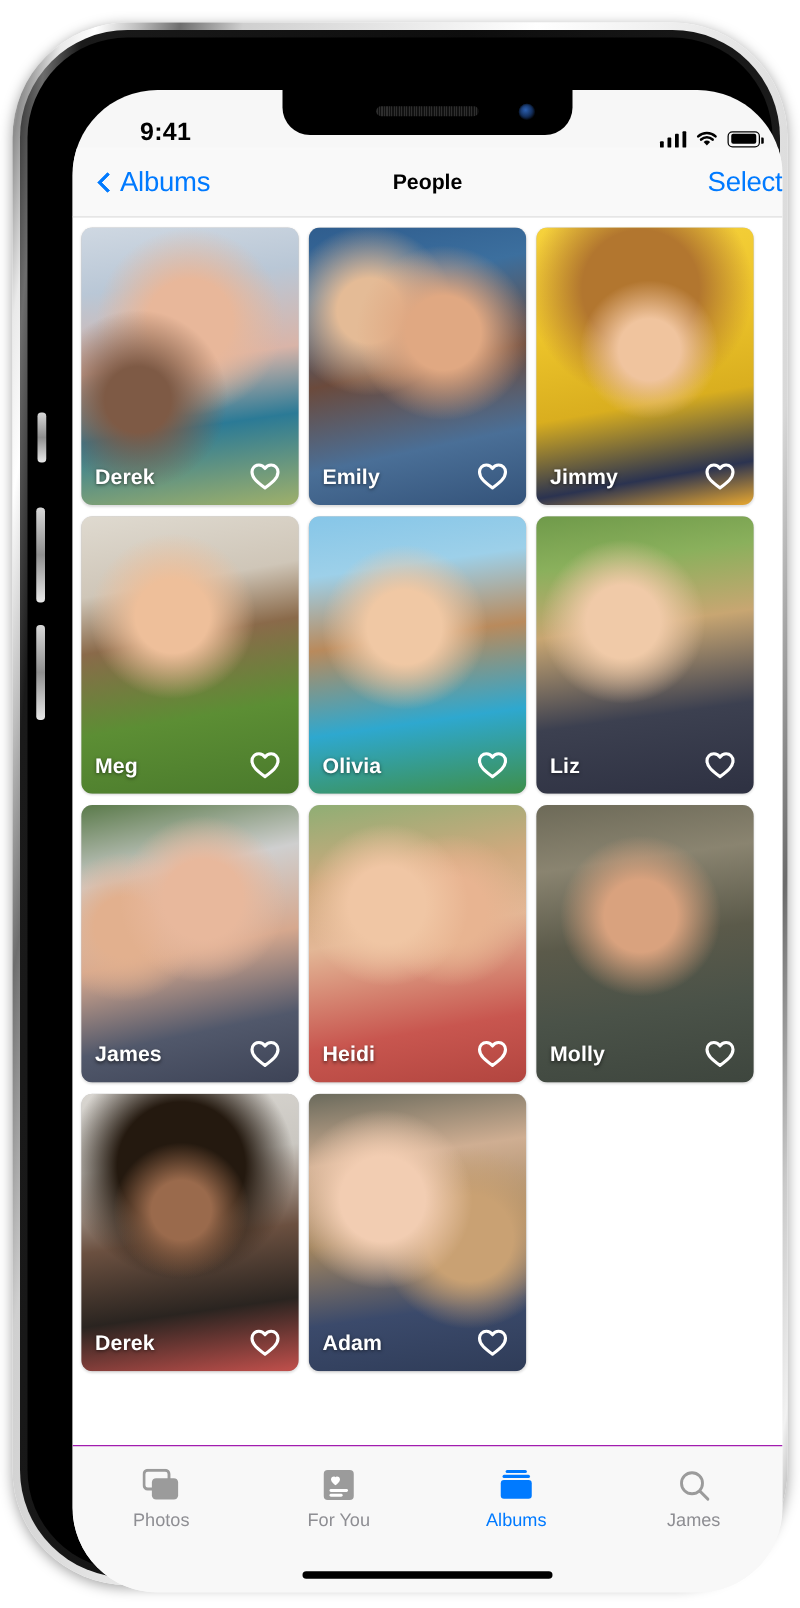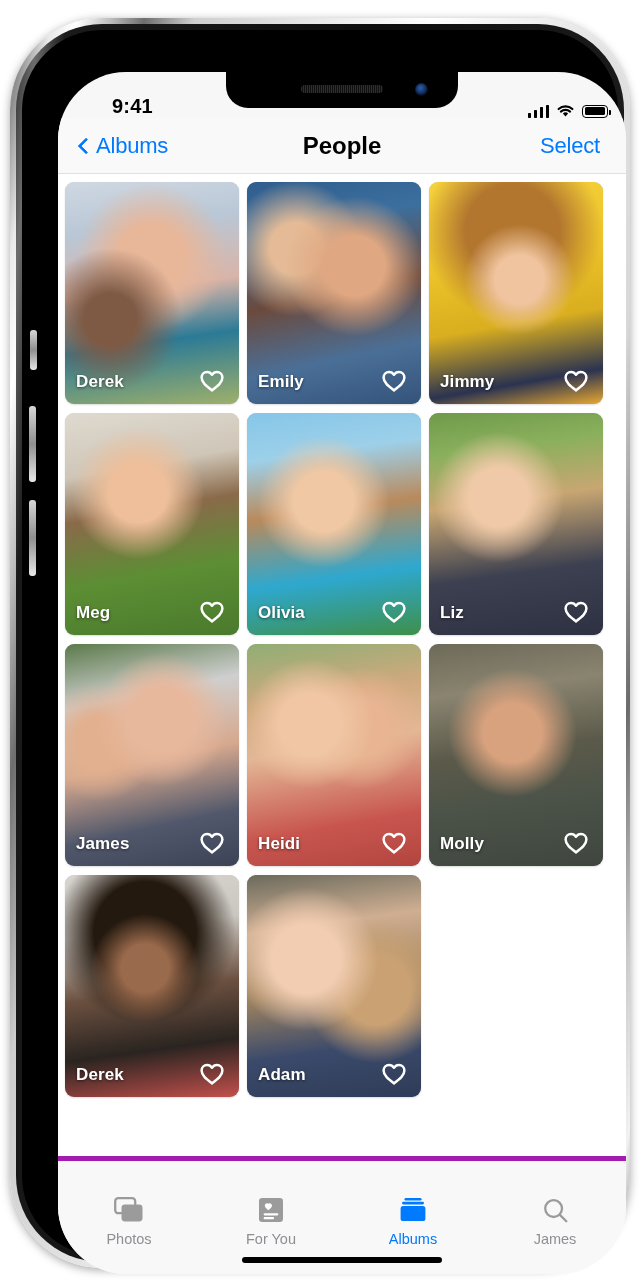--- a/index.html
+++ b/index.html
@@ -77,22 +77,22 @@
   
   .navbar{
     position:absolute; top:46px; left:0; width:100%; height:56px; z-index:25;
     display:flex; align-items:center; background:#f9f9f9;
     border-bottom:1px solid #e0e0e0;
   }
   .nav-back{ display:flex; align-items:center; gap:3px; padding-left:22px; color:#007aff; cursor:pointer; }
   .chev{ width:12px; height:12px; border-left:3.2px solid #007aff; border-bottom:3.2px solid #007aff;
          transform:rotate(45deg); border-radius:1px; margin-right:1px; }
   .nav-back-label{ font-size:22px; letter-spacing:-.2px; }
-  .nav-title{ position:absolute; left:50%; transform:translateX(-50%); font-size:24px; font-weight:700; color:#000; }
-  .nav-select{ margin-left:auto; padding-right:26px; color:#007aff; font-size:22px; letter-spacing:-.2px; cursor:pointer; }
+  .nav-title{ position:absolute; left:50%; transform:translateX(-50%); font-size:17px; font-weight:700; color:#000; }
+  .nav-select{ margin-left:auto; color:#007aff; font-size:22px; letter-spacing:-.2px; cursor:pointer; }
 
   
   .content{
     position:absolute; top:102px; left:0; width:100%; bottom:118px;
     background:#fff; padding:8px 23px 0 7px; overflow:hidden;
   }
   .grid{ display:grid; grid-template-columns:repeat(3,1fr); gap:9px 8px; }
   .card{
     position:relative; height:222px; border-radius:9px; overflow:hidden;
     background:#c9c9c9; cursor:pointer;
@@ -102,22 +102,22 @@
   .card .name{
     position:absolute; left:11px; bottom:12px; color:#fff;
     font-size:17px; font-weight:700; letter-spacing:.1px;
     text-shadow:0 1px 3px rgba(0,0,0,.55);
   }
   .heart{ position:absolute; right:10px; bottom:7px; width:34px; height:34px; cursor:pointer; }
 
   
   .tabbar{
     position:absolute; bottom:0; left:0; width:100%; height:118px; z-index:25;
-    background:#f8f8f8; border-top:5px solid #a21caf;
-    display:flex; align-items:flex-start; padding-top:34px;
+    background:#f8f8f8; border-top:1px solid #a21caf;
+    display:flex; align-items:flex-start; padding-top:16px;
   }
   .tab{ flex:1; display:flex; flex-direction:column; align-items:center; gap:6px; cursor:pointer; }
   .tab .ticon{ height:30px; display:flex; align-items:center; justify-content:center; }
   .tab .tlabel{ font-size:14.5px; color:#8e8e93; letter-spacing:0; }
   .tab.active .tlabel{ color:#007aff; }
   .home-ind{
     position:absolute; bottom:11px; left:50%; transform:translateX(-50%);
     width:200px; height:6px; background:#000; border-radius:4px;
   }
 </style>

